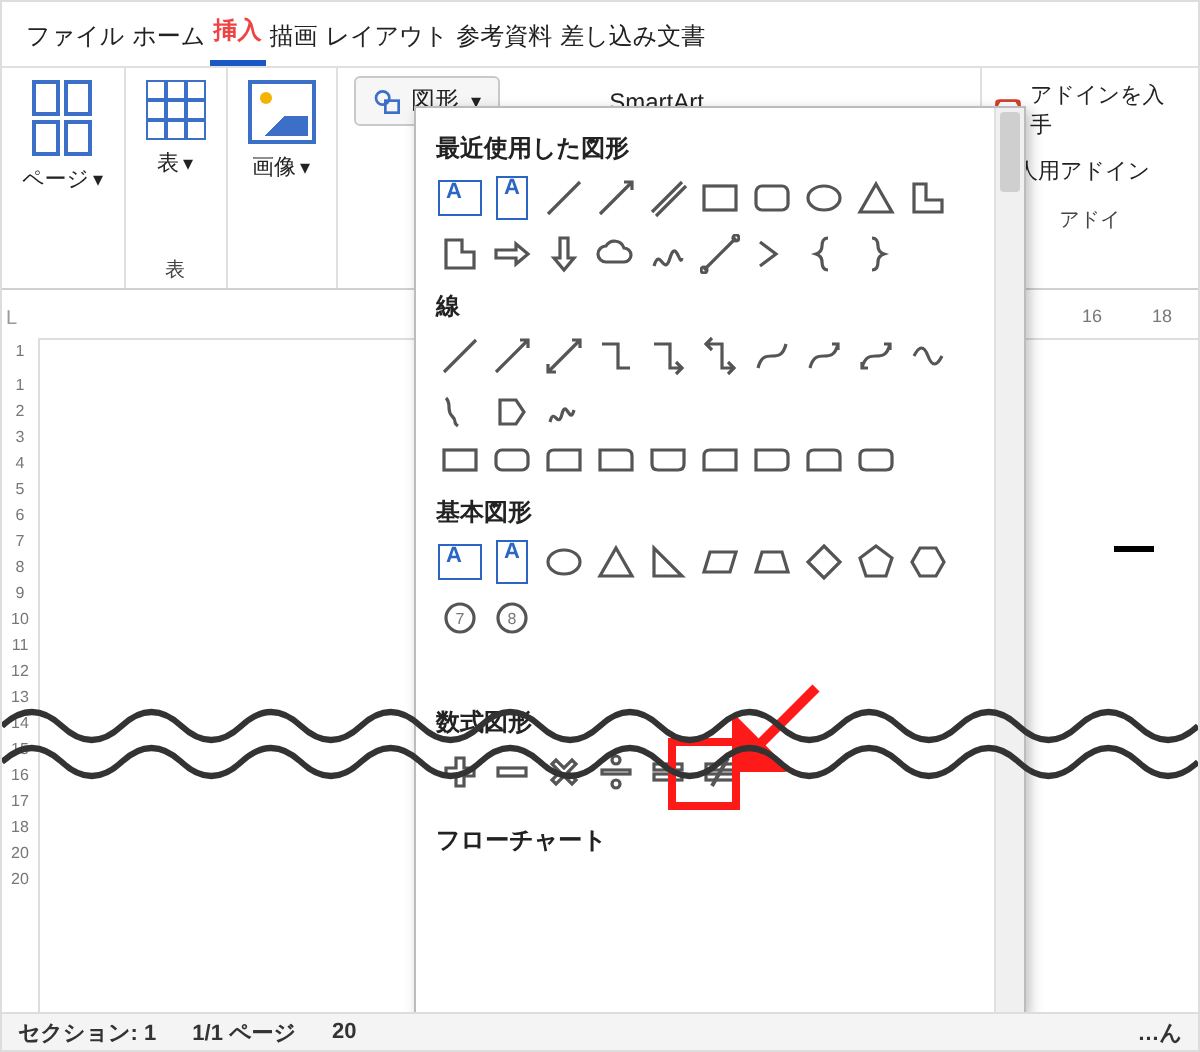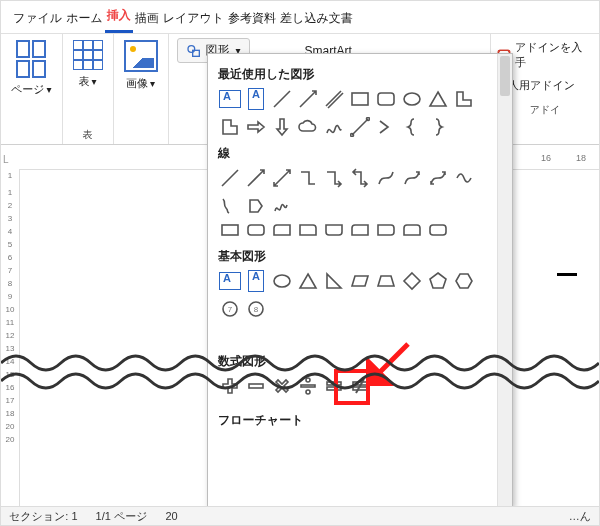--- a/index.html
+++ b/index.html
@@ -49,21 +49,21 @@
   .tick{position:absolute;top:2px;}
   .doc{position:absolute;left:22px;top:172px;right:4px;bottom:18px;background:#fff;}
   
   .wave{position:absolute;left:0;right:0;pointer-events:none;}
   .wave svg{width:100%;height:28px;display:block;}
   
   .hlBox{position:absolute;border:4px solid #ff1a1a;width:28px;height:28px;left:116px;top:-5px;}
   .arrow{position:absolute;left:148px;top:-34px;}
   .arrow svg{width:46px;height:46px;}
   
-  .status{position:absolute;left:0;right:0;bottom:0;height:18px;background:#f4f4f4;border-top:1px solid #ddd;display:flex;align-items:center;gap:18px;font-size:11px;padding:0 8px;color:#333;}
+  .status{position:absolute;left:0;right:0;bottom:0;height:18px;background:#f4f4f4;border-top:1px solid #ddd;display:flex;align-items:center;gap:18px;font-size:11px;padding:0 8px;color:#333;font-weight:bold;}
   .cornerL{position:absolute;left:2px;top:153px;font-size:10px;color:#999;}
 </style>
 </head>
 <body>
 <div class="app">
 
 <div class="menu">
   <span>ファイル</span>
   <span>ホーム</span>
   <span class="active">挿入</span>

